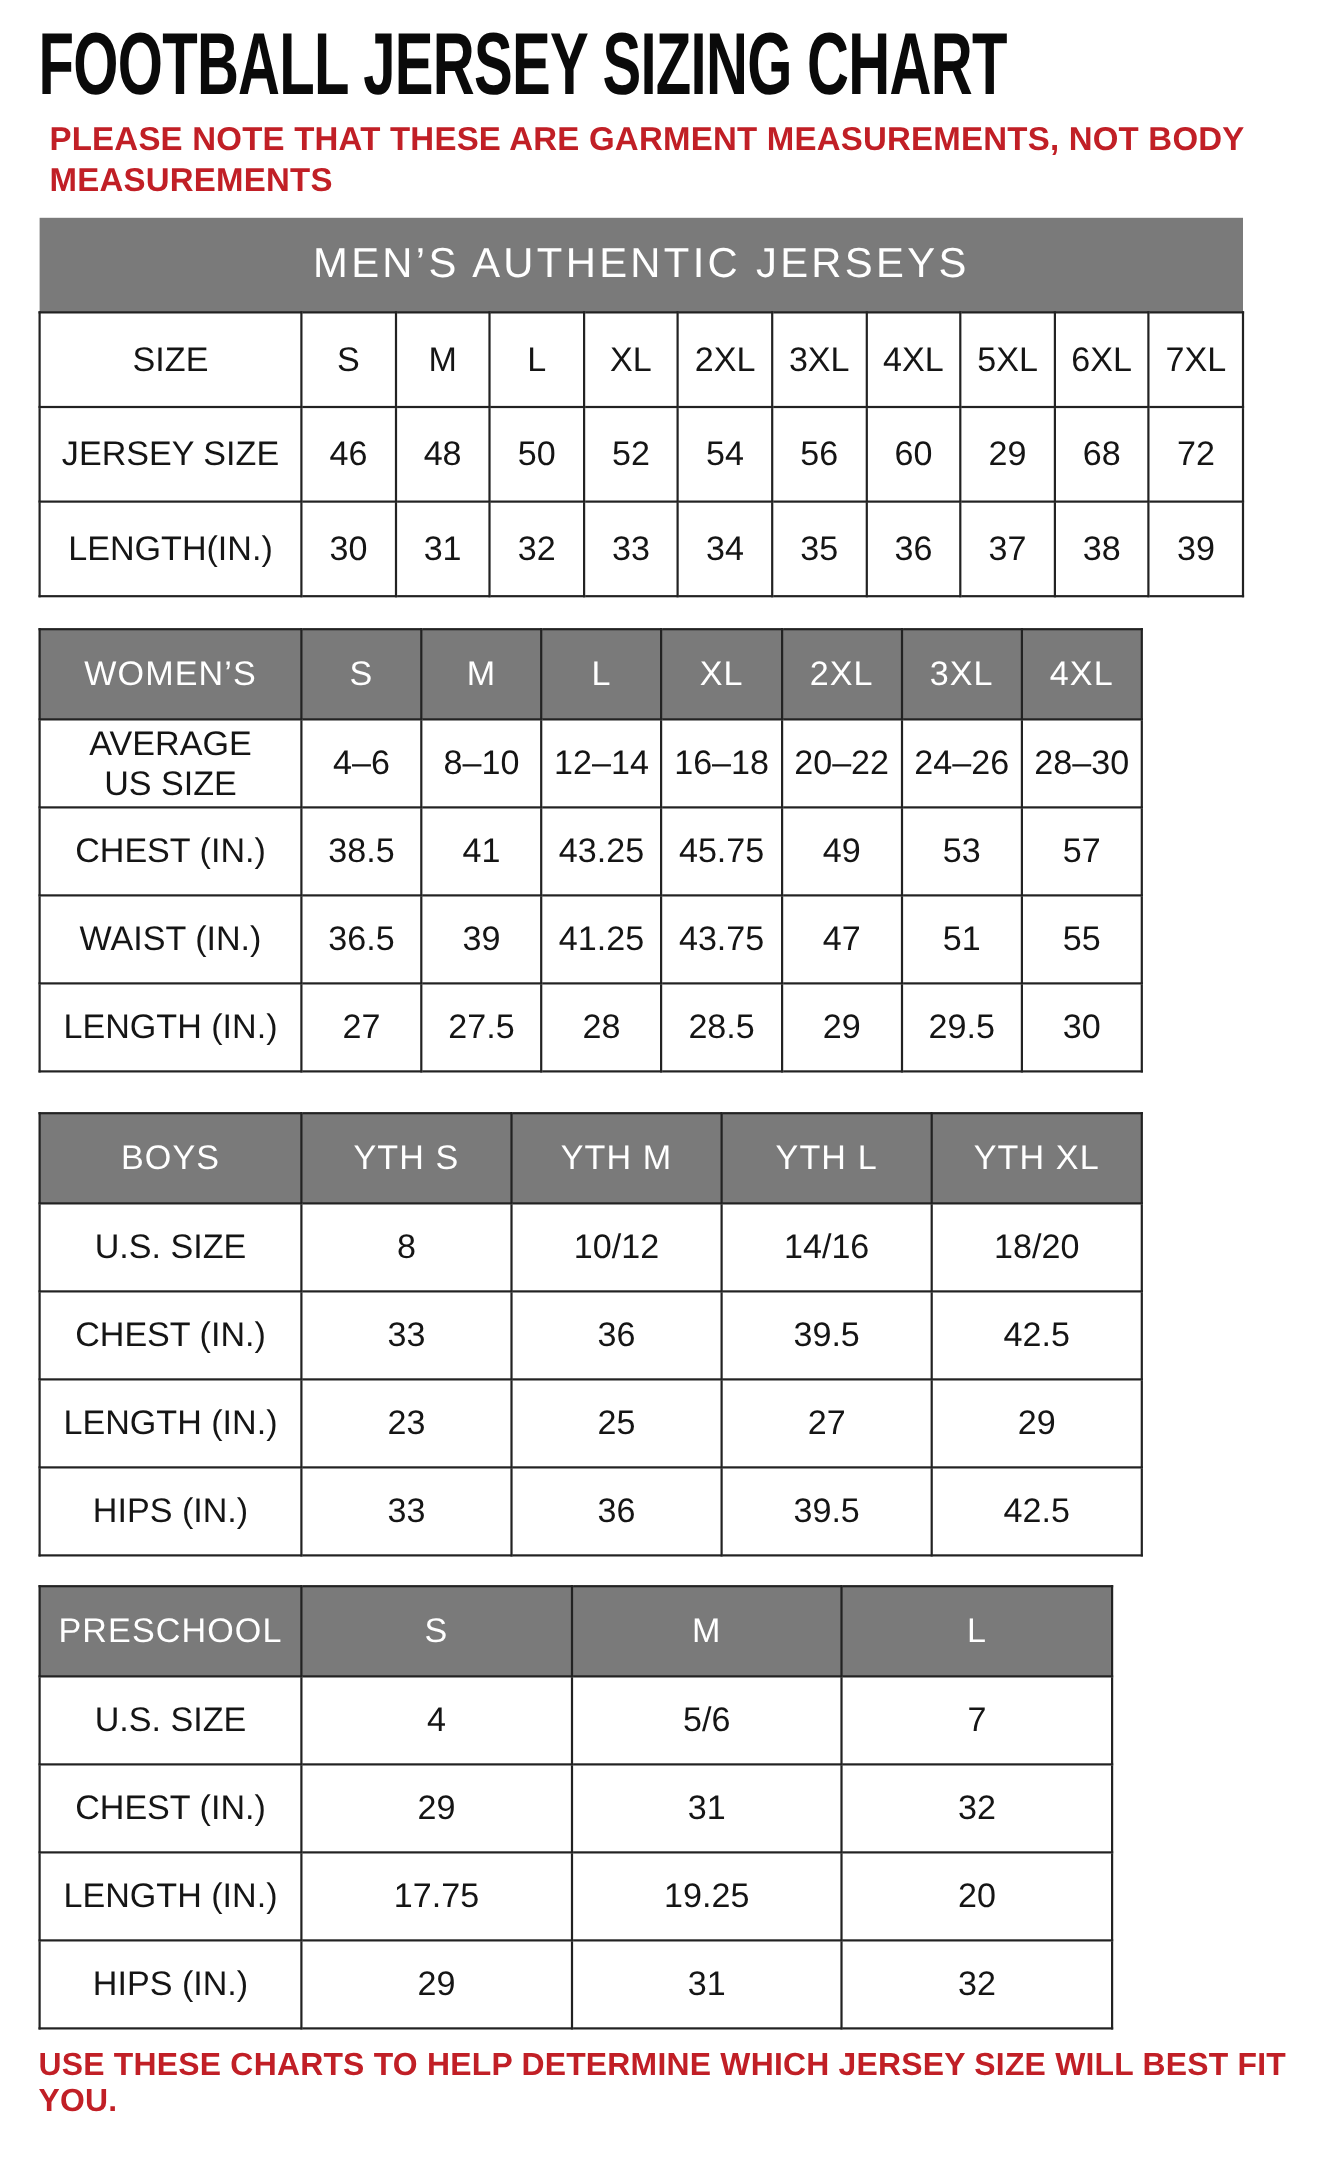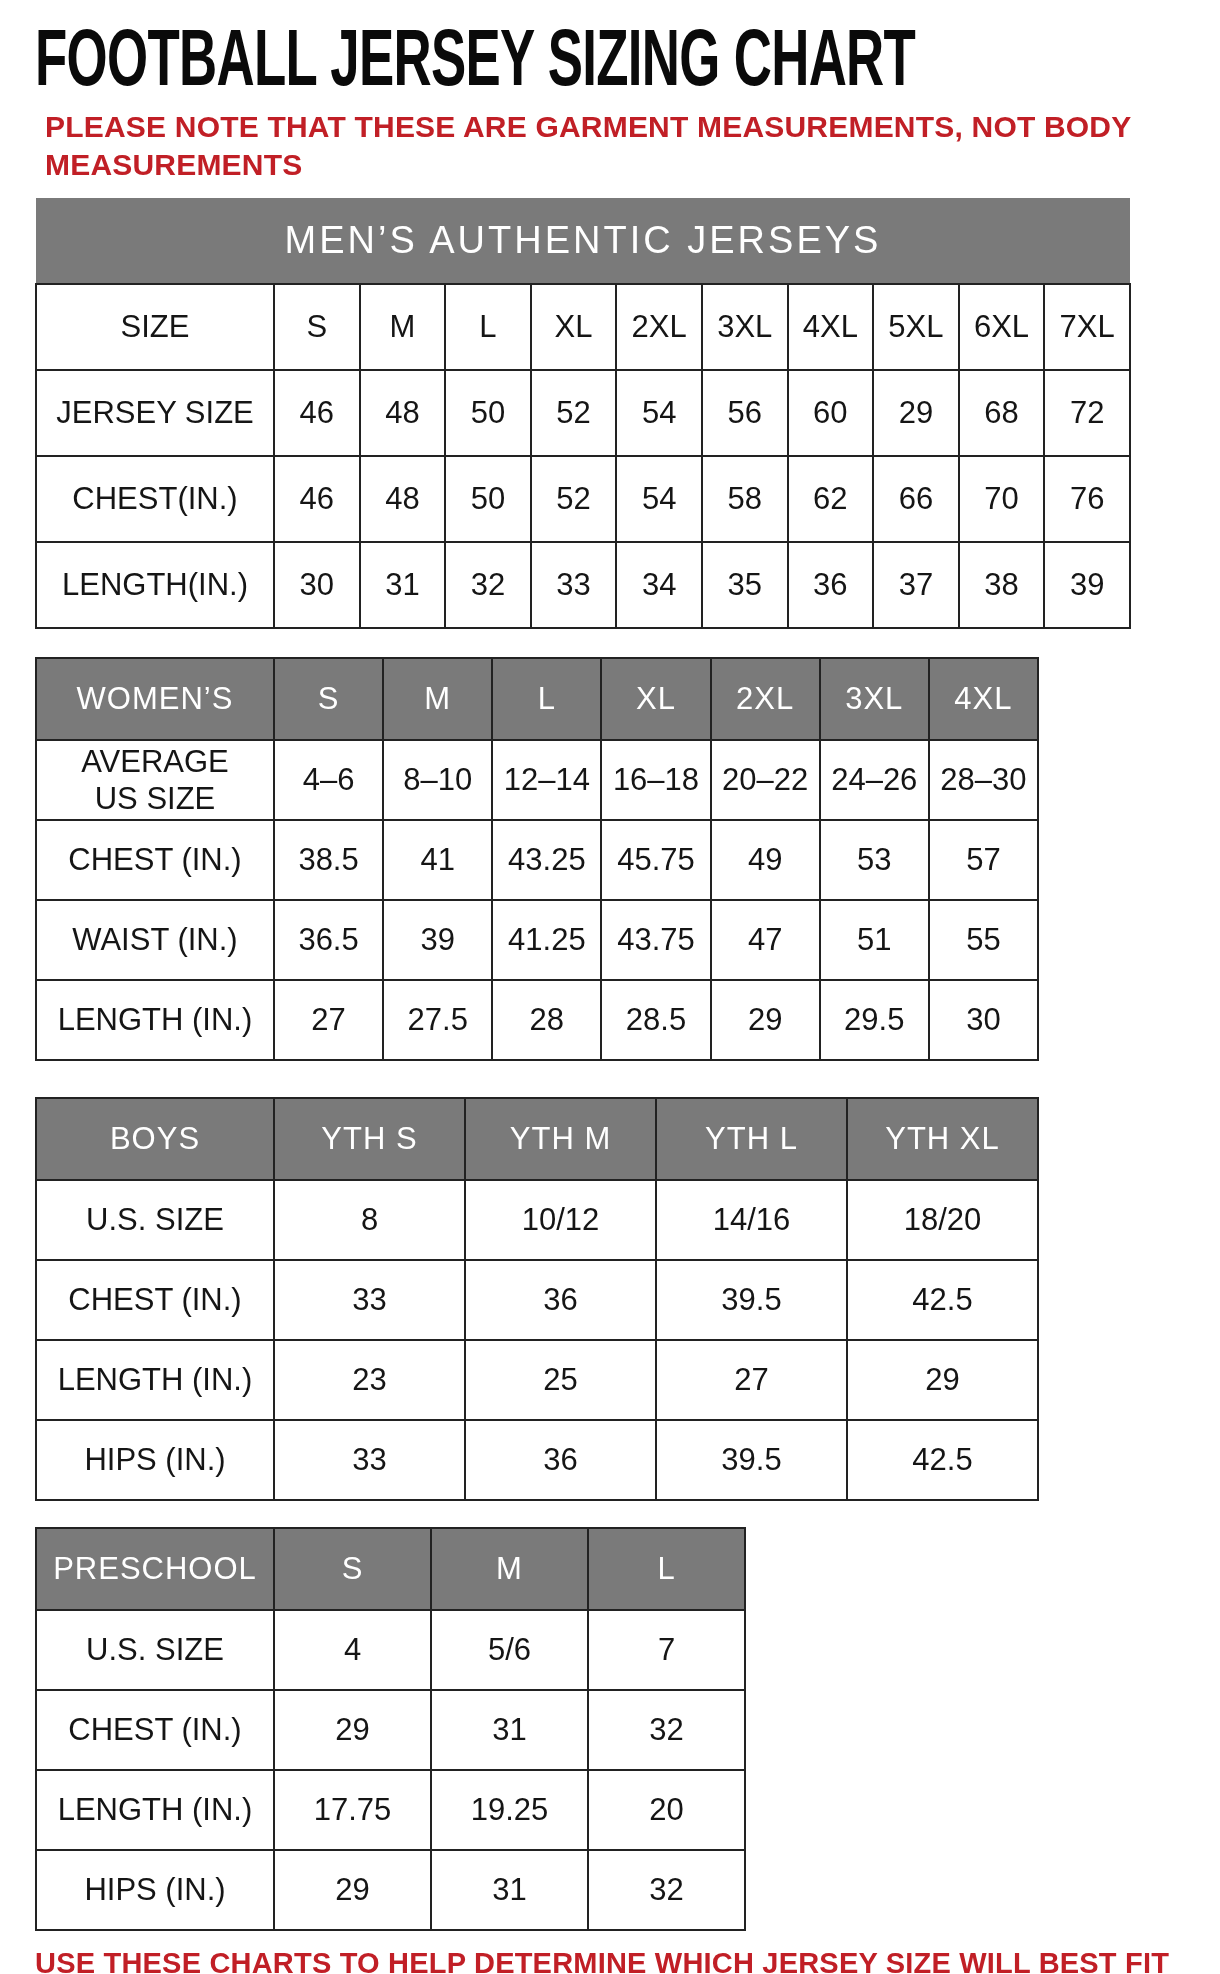--- a/index.html
+++ b/index.html
@@ -42,21 +42,21 @@
   table.mens td.banner{
     border:none;background:var(--gray);color:#fff;
     font-size:38px;letter-spacing:3px;font-weight:400;height:85px;
   }
   col.c-label{width:238px;}
 
   
   table.womens,table.boys{width:1004px;}
   table.womens{margin-top:28px;}
   table.boys{margin-top:36px;}
-  table.preschool{width:711px;margin-top:26px;padding-left:44px;}
+  table.preschool{width:977px;margin-top:26px;padding-left:44px;}
   tr.ghead td{
     background:var(--gray);color:#fff;font-size:31px;
     letter-spacing:1px;height:80px;
   }
   .wrap{display:inline-block;max-width:160px;line-height:1.2;text-align:center;}
 
   .footer{
     margin:16px 0 0 0;max-width:1140px;
     font-size:29px;font-weight:700;color:var(--red);letter-spacing:.2px;
   }
@@ -98,33 +98,20 @@
       <td>50</td>
       <td>52</td>
       <td>54</td>
       <td>56</td>
       <td>60</td>
       <td>29</td>
       <td>68</td>
       <td>72</td>
     </tr>
     <tr>
-      <td class="lbl">CHEST(IN.)</td>
-      <td>46</td>
-      <td>48</td>
-      <td>50</td>
-      <td>52</td>
-      <td>54</td>
-      <td>58</td>
-      <td>62</td>
-      <td>66</td>
-      <td>70</td>
-      <td>76</td>
-    </tr>
-    <tr>
       <td class="lbl">LENGTH(IN.)</td>
       <td>30</td>
       <td>31</td>
       <td>32</td>
       <td>33</td>
       <td>34</td>
       <td>35</td>
       <td>36</td>
       <td>37</td>
       <td>38</td>

